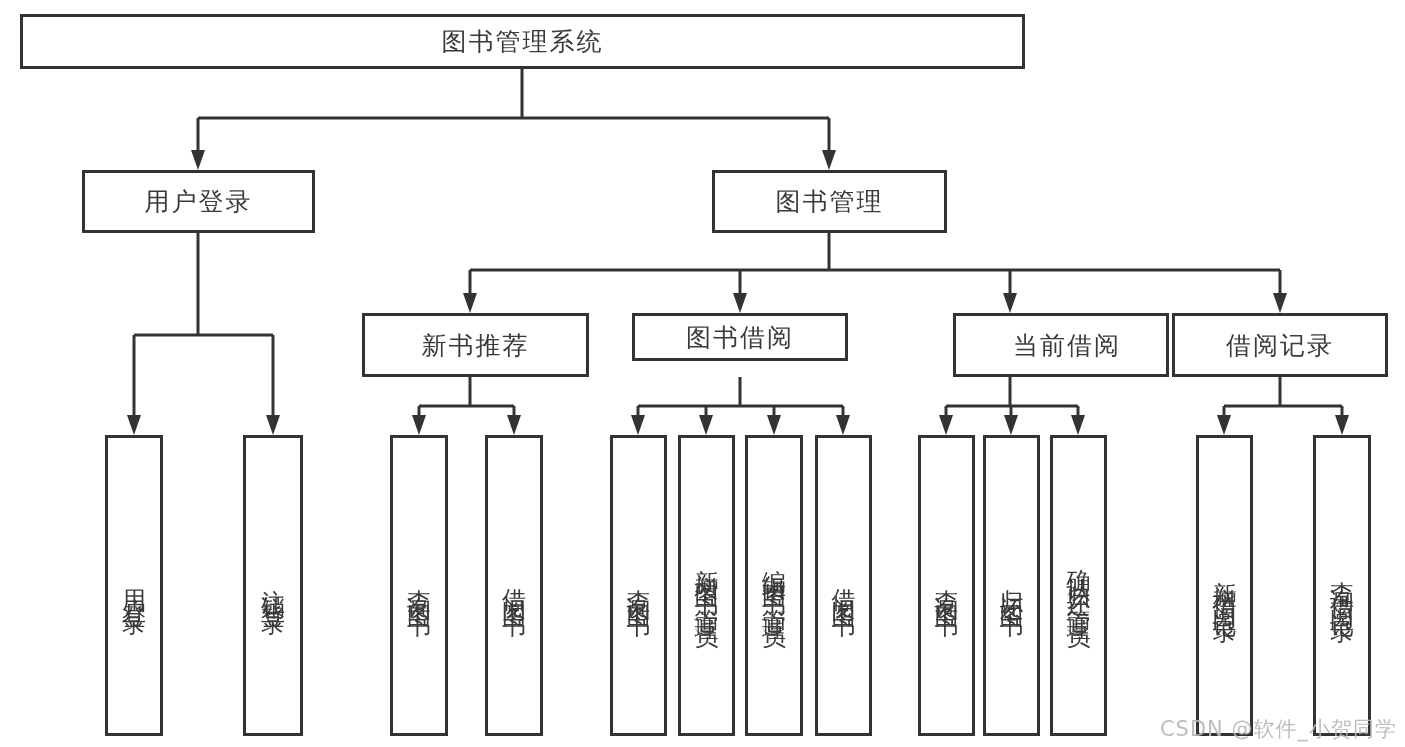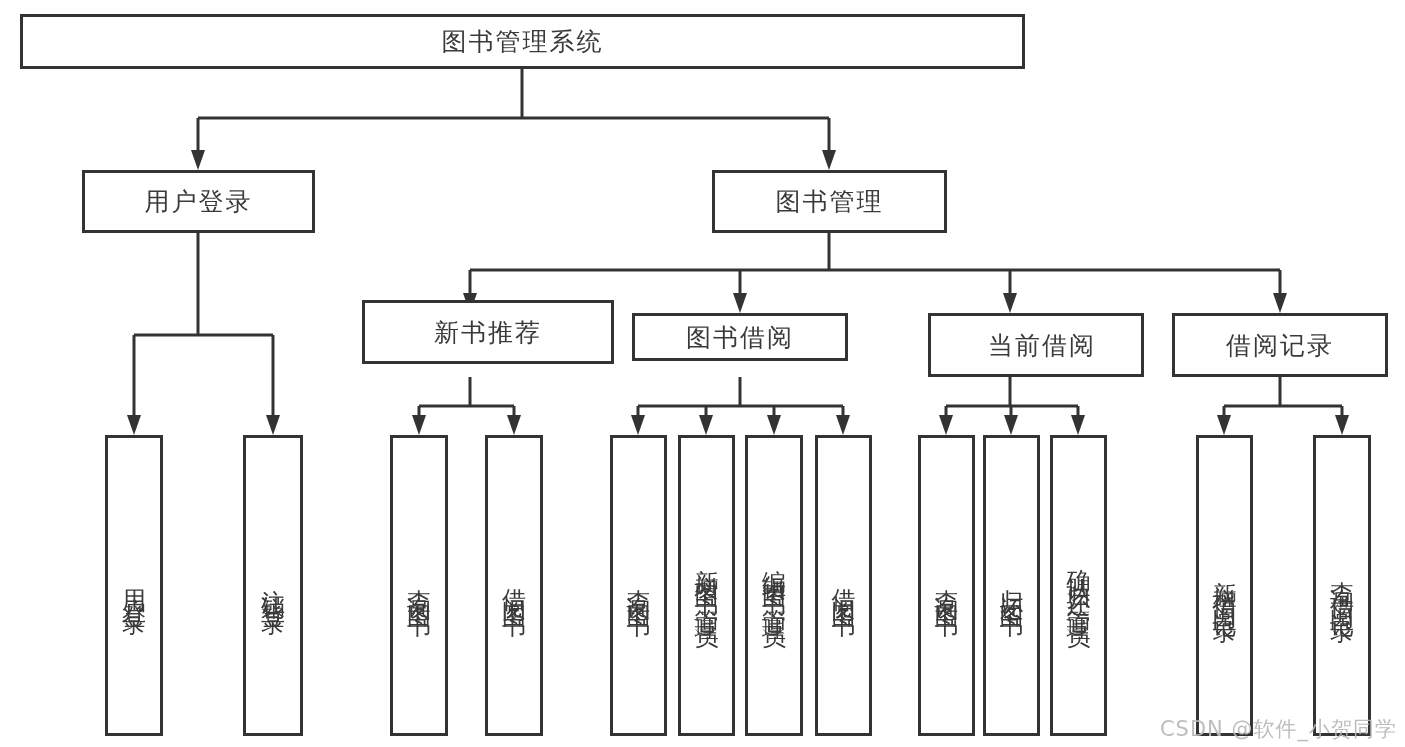--- a/index.html
+++ b/index.html
@@ -111,27 +111,27 @@
     <span>图书管理系统</span>
   </div>
 
   <div class="box hbox" style="left:82px;top:170px;width:233px;height:63px;">
     <span>用户登录</span>
   </div>
   <div class="box hbox" style="left:712px;top:170px;width:235px;height:63px;font-family:Liberation Serif, serif;">
     <span>图书管理</span>
   </div>
 
-  <div class="box hbox" style="left:362px;top:300px;width:252px;height:64px;">
+  <div class="box hbox" style="left:362px;top:313px;width:227px;height:64px;">
     <span>新书推荐</span>
   </div>
   <div class="box hbox" style="left:632px;top:313px;width:216px;height:48px;">
     <span>图书借阅</span>
   </div>
-  <div class="box hbox" style="left:928px;top:313px;width:216px;height:64px;padding-left:12px;">
+  <div class="box hbox" style="left:953px;top:313px;width:216px;height:64px;padding-left:12px;">
     <span>当前借阅</span>
   </div>
   <div class="box hbox" style="left:1172px;top:313px;width:216px;height:64px;">
     <span>借阅记录</span>
   </div>
 
   <div class="box leaf" style="left:105px;">
     <span class="vtext">用户登录</span>
   </div>
   <div class="box leaf" style="left:243px;width:60px;">

